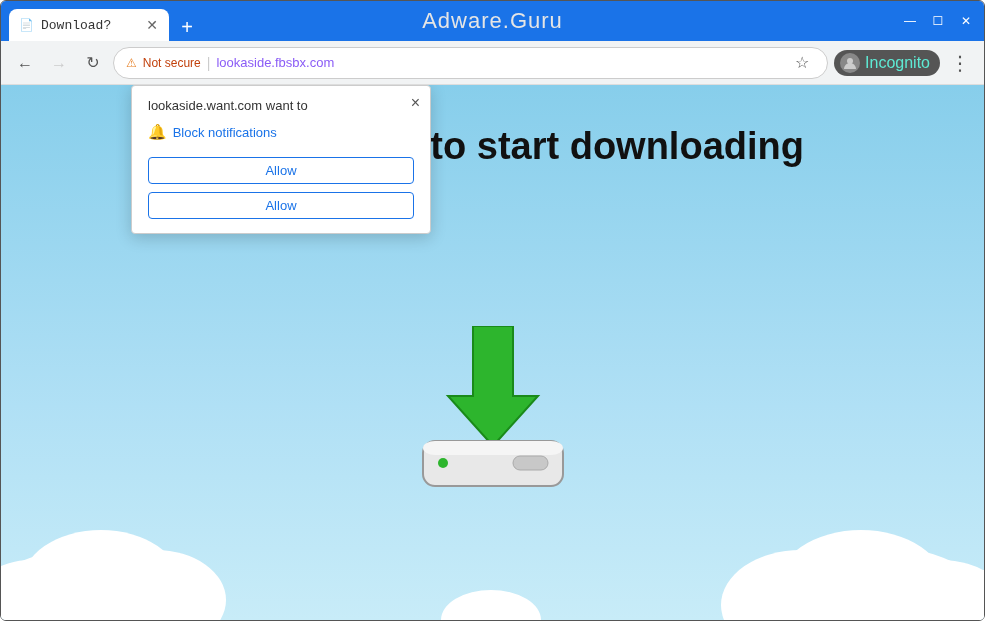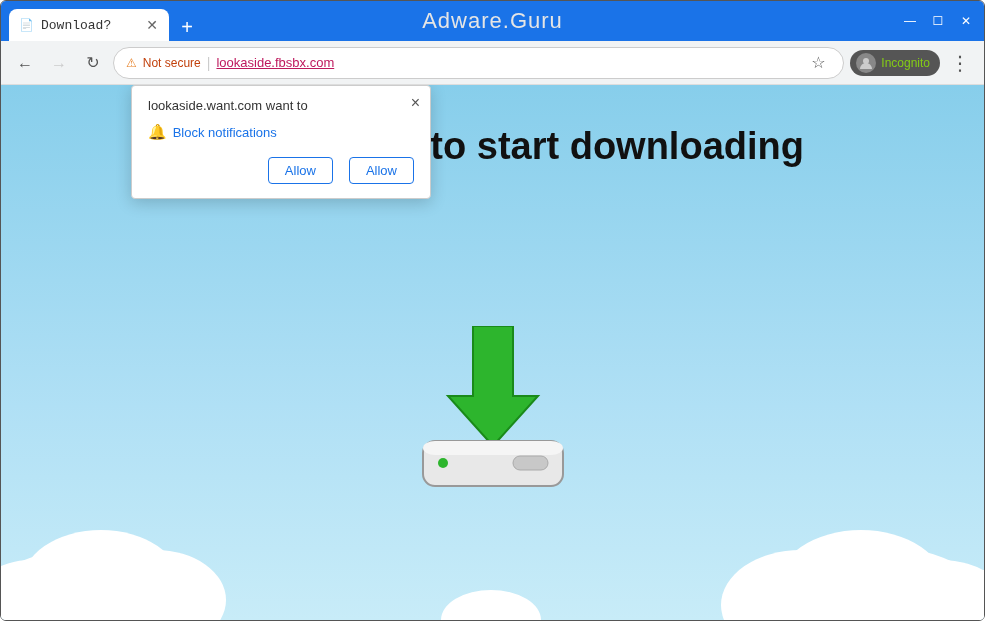--- a/index.html
+++ b/index.html
@@ -23,24 +23,24 @@
     .brand { position: absolute; left: 50%; transform: translateX(-50%); color: #e5e5e5; font-size: 22px; font-weight: 300; letter-spacing: 1px; pointer-events: none; }
 
     
     .address-bar { background: #f1f3f4; height: 44px; display: flex; align-items: center; padding: 0 10px; gap: 6px; flex-shrink: 0; border-bottom: 1px solid #ddd; }
     .nav-btn { width: 28px; height: 28px; border-radius: 50%; display: flex; align-items: center; justify-content: center; cursor: pointer; color: #555; font-size: 16px; }
     .nav-btn.disabled { color: #ccc; cursor: default; }
     .omnibox { flex: 1; height: 32px; background: #fff; border-radius: 16px; display: flex; align-items: center; padding: 0 12px; gap: 6px; border: 1px solid #ccc; }
     .security-icon { font-size: 12px; color: #e67e22; display: flex; align-items: center; gap: 3px; }
     .security-text { font-size: 12px; color: #c2410c; font-weight: 400; }
     .url-separator { color: #ccc; font-size: 14px; }
-    .url-text { font-size: 13px; color: #be185d; flex: 1; text-decoration: underline; }
+    .url-text { font-size: 13px; color: #8b5cf6; flex: 1; }
     .omnibox-icons { display: flex; align-items: center; gap: 6px; }
     .addr-icon-btn { width: 26px; height: 26px; border-radius: 50%; display: flex; align-items: center; justify-content: center; cursor: pointer; color: #555; font-size: 16px; }
-    .incognito-btn { background: #555; color: #84cc16; border-radius: 20px; padding: 3px 10px 3px 6px; display: flex; align-items: center; gap: 5px; font-size: 12px; cursor: pointer; }
+    .incognito-btn { background: #555; color: #5eead4; border-radius: 20px; padding: 3px 10px 3px 6px; display: flex; align-items: center; gap: 5px; font-size: 16px; cursor: pointer; }
     .incognito-icon { width: 20px; height: 20px; background: #888; border-radius: 50%; display: flex; align-items: center; justify-content: center; font-size: 11px; color: #fff; }
     .menu-btn { color: #555; font-size: 20px; cursor: pointer; width: 28px; display: flex; align-items: center; justify-content: center; }
 
     
     .page-content { flex: 1; position: relative; overflow: hidden; background: #87ceeb; }
 
     
     .sky-bg { position: absolute; inset: 0; background: linear-gradient(180deg, #87ceeb 0%, #b0e0f5 60%, #c8ecf8 100%); }
 
     
@@ -52,21 +52,21 @@
     
     .download-icon-area { position: absolute; bottom: 120px; left: 50%; transform: translateX(-50%); z-index: 2; }
 
     
     .notification-popup { position: absolute; top: 0; left: 130px; width: 300px; background: #fff; border: 1px solid #ccc; border-radius: 4px; box-shadow: 0 4px 16px rgba(0,0,0,0.18); z-index: 10; padding: 12px 16px 14px 16px; }
     .popup-close { position: absolute; top: 8px; right: 10px; font-size: 16px; color: #555; cursor: pointer; }
     .popup-domain { font-size: 13px; color: #333; margin-bottom: 10px; }
     .popup-notification-row { display: flex; align-items: center; gap: 6px; margin-bottom: 16px; }
     .bell-icon { font-size: 15px; color: #666; }
     .popup-notification-text { font-size: 13px; color: #1a73e8; cursor: pointer; }
-    .popup-buttons { display: flex; gap: 16px; justify-content: flex-end; }
+    .popup-buttons { display: flex; gap: 8px; justify-content: flex-end; flex-direction: column; }
     .popup-btn { padding: 5px 16px; border-radius: 4px; font-size: 13px; cursor: pointer; border: 1px solid #1a73e8; background: #fff; color: #1a73e8; font-weight: 500; }
   </style>
 </head>
 <body>
 
 <div class="browser-window">
 
   <div class="title-bar">
     <div class="tab-bar">
       <div class="tab">

